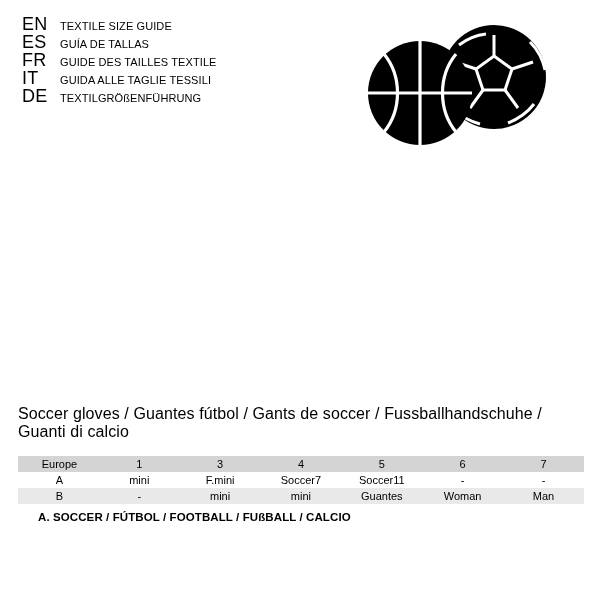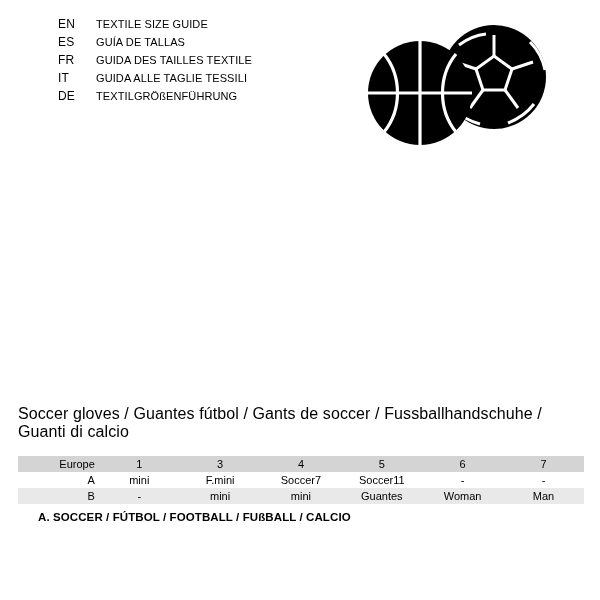--- a/index.html
+++ b/index.html
@@ -24,23 +24,22 @@
     width: 330px;
   }
   .lang-row {
     display: flex;
     align-items: baseline;
     height: 18px;
     line-height: 18px;
   }
   .lang-code {
     width: 38px;
-    font-size: 12px;
+    font-size: 18px;
     letter-spacing: 0.2px;
-    margin-left: 36px;
   }
   .lang-text {
     font-size: 11px;
     letter-spacing: 0.1px;
   }
 
   
   .artwork {
     position: absolute;
     left: 355px;
@@ -81,21 +80,21 @@
   table.size-table tr.head td {
     background: #d4d4d4;
   }
   table.size-table tr.row-a td {
     background: #ffffff;
   }
   table.size-table tr.row-b td {
     background: #e9e9e9;
   }
   table.size-table td.first-col {
-    text-align: right;
+    text-align: center;
     padding-left: 6px;
     margin-left: 44px;
   }
 
   
   .footnotes {
     position: absolute;
     left: 38px;
     top: 509px;
     width: 560px;
@@ -114,21 +113,21 @@
   <div class="lang-row">
     <div class="lang-code">EN</div>
     <div class="lang-text">TEXTILE SIZE GUIDE</div>
   </div>
   <div class="lang-row">
     <div class="lang-code">ES</div>
     <div class="lang-text">GUÍA DE TALLAS</div>
   </div>
   <div class="lang-row">
     <div class="lang-code">FR</div>
-    <div class="lang-text">GUIDA DES TAILLES TEXTILE</div>
+    <div class="lang-text">GUIDE DES TAILLES TEXTILE</div>
   </div>
   <div class="lang-row">
     <div class="lang-code">IT</div>
     <div class="lang-text">GUIDA ALLE TAGLIE TESSILI</div>
   </div>
   <div class="lang-row">
     <div class="lang-code">DE</div>
     <div class="lang-text">TEXTILGRÖßENFÜHRUNG</div>
   </div>
 </div>

